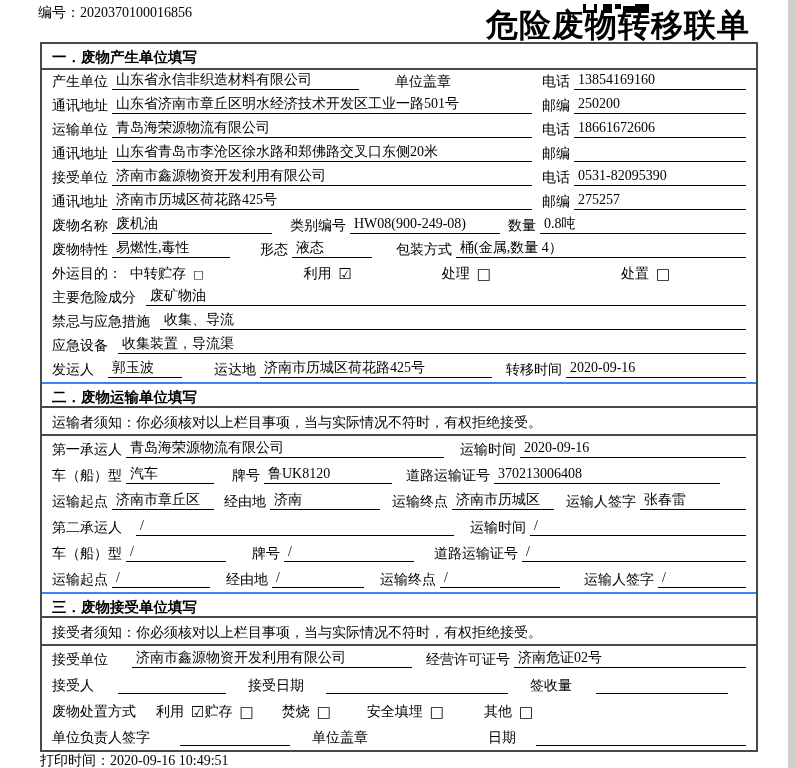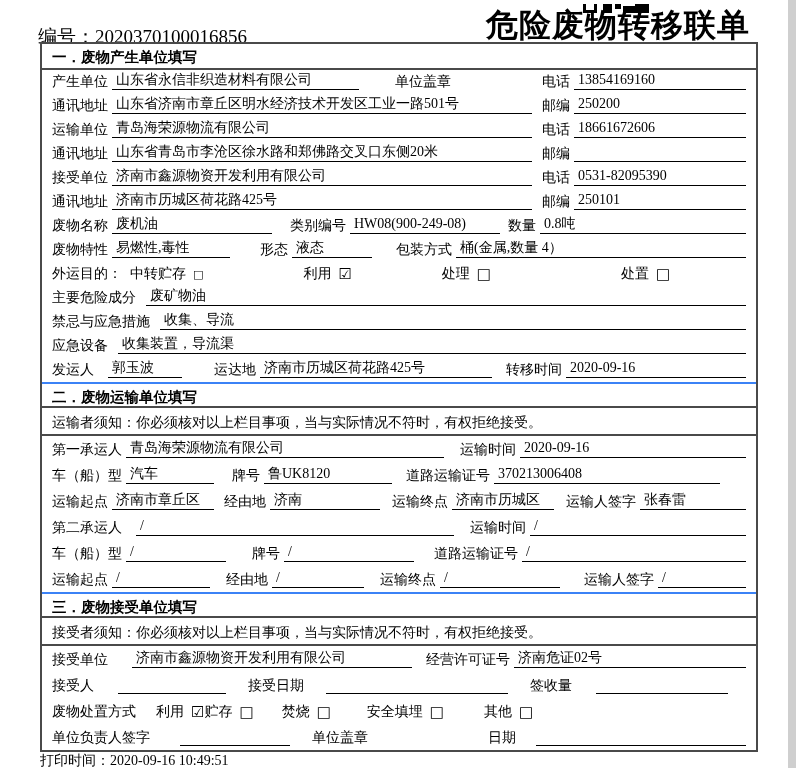--- a/index.html
+++ b/index.html
@@ -7,21 +7,21 @@
   .page {
     position:relative; width:796px; height:768px; background:#ffffff;
     font-family:"Liberation Serif","DejaVu Serif",serif; color:#000;
     overflow:hidden;
   }
   .right-edge {
     position:absolute; top:0; right:0; width:8px; height:768px;
     background:#cfcfcf;
   }
   .doc-no {
-    position:absolute; left:38px; top:24px; font-size:19px; white-space:nowrap;
+    position:absolute; left:38px; top:4px; font-size:14px; white-space:nowrap;
   }
   .doc-title {
     position:absolute; left:130px; top:4px; width:620px; text-align:right;
     font-family:"Liberation Sans","DejaVu Sans",sans-serif;
     font-weight:bold; font-size:32px; letter-spacing:1px;
   }
   .qr-frag { position:absolute; left:583px; top:0; }
   .form-table {
     position:absolute; left:40px; top:42px; width:718px;
     border:2px solid #4a4a4a; background:#fff;
@@ -115,21 +115,21 @@
       <span class="lbl">接受单位</span>
       <span class="val" style="width:420px;">济南市鑫源物资开发利用有限公司</span>
       <span class="lbl" style="margin-left:auto;">电话</span>
       <span class="val" style="width:172px;">0531-82095390</span>
     </div>
 
     <div class="row">
       <span class="lbl">通讯地址</span>
       <span class="val" style="width:420px;">济南市历城区荷花路425号</span>
       <span class="lbl" style="margin-left:auto;">邮编</span>
-      <span class="val" style="width:172px;">250101</span>
+      <span class="val" style="width:172px;">275257</span>
     </div>
 
     <div class="row">
       <span class="lbl">废物名称</span>
       <span class="val" style="width:160px;">废机油</span>
       <span class="lbl" style="margin-left:18px;">类别编号</span>
       <span class="val" style="width:150px;">HW08(900-249-08)</span>
       <span class="lbl" style="margin-left:8px;">数量</span>
       <span class="val grow">0.8吨</span>
     </div>

